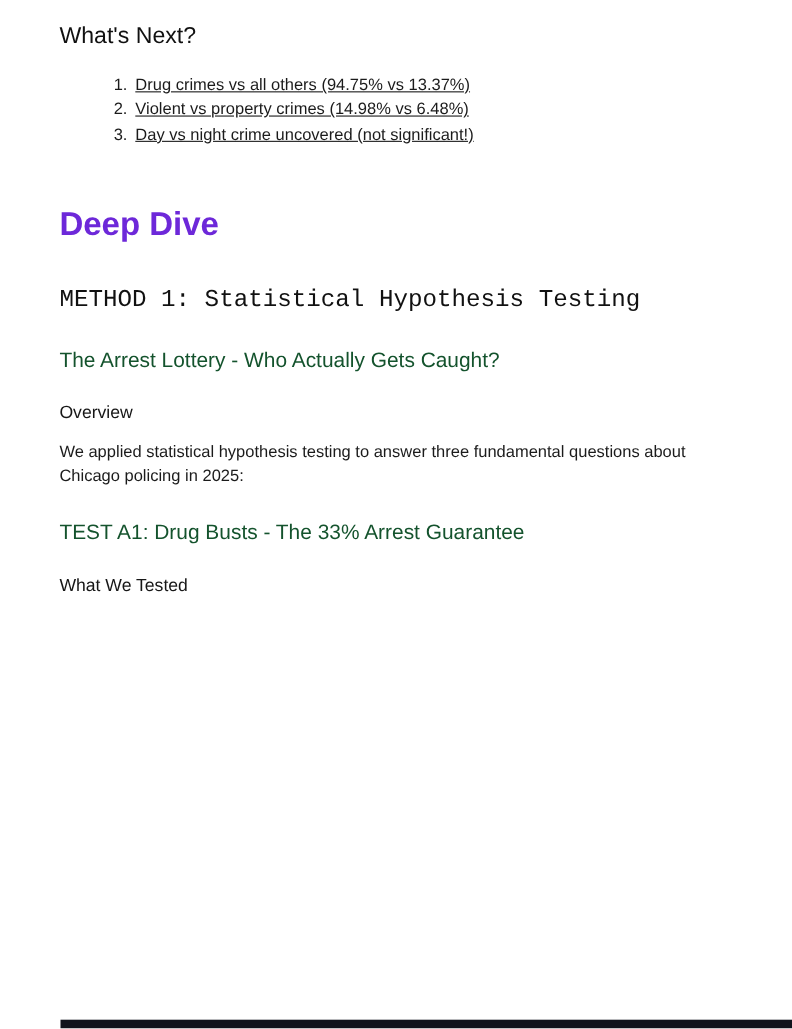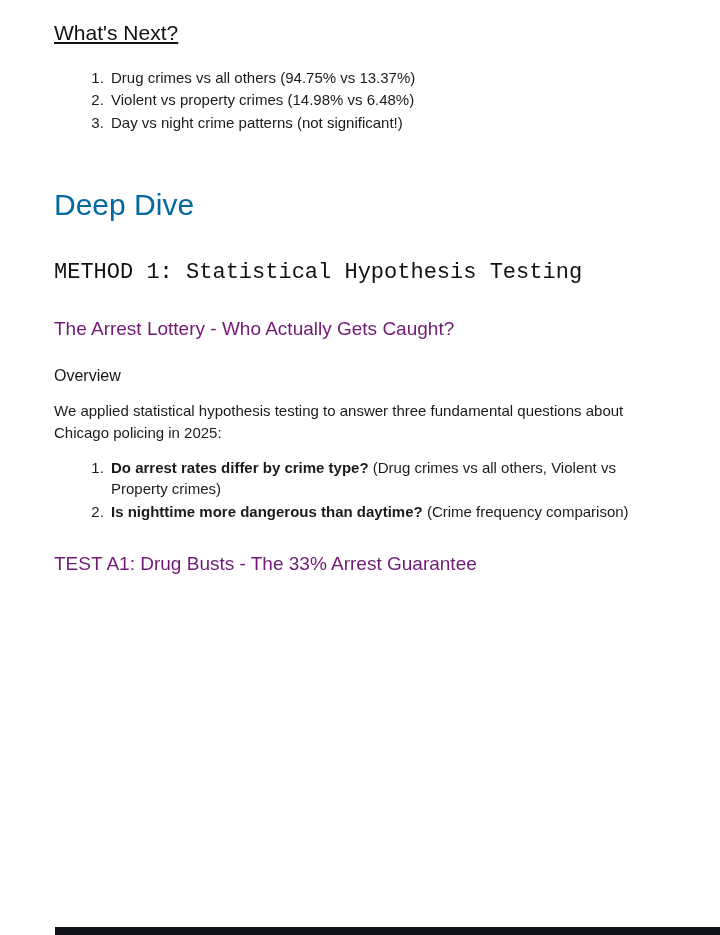--- a/index.html
+++ b/index.html
@@ -10,26 +10,26 @@
     color: #1b1b1b;
     position: relative;
     overflow: hidden;
   }
   .page { padding: 14px 54px 0 54px; }
 
   p { font-size: 15px; line-height: 1.42; margin: 14px 0; }
   strong, b { font-weight: 700; }
 
   ol, ul { font-size: 15px; line-height: 1.42; margin: 14px 0; padding-left: 50px; }
-  li { margin: 1px 4px; padding-left: 3px; }
+  li { margin: 1px 16px; padding-left: 3px; text-decoration: underline; }
 
-  .h-top     { font-size: 21px; font-weight: 400; color: #111; margin: 6px 0 22px 0; line-height: 1.2; text-decoration: underline; }
-  .doc-title { font-size: 30px; font-weight: 400; color: #0369a1; margin: 54px 0 10px 0; line-height: 1.2; }
+  .h-top     { font-size: 21px; font-weight: 400; color: #111; margin: 6px 0 22px 0; line-height: 1.2; }
+  .doc-title { font-size: 30px; font-weight: 700; color: #6d28d9; margin: 54px 0 10px 0; line-height: 1.2; }
   .h-section { font-size: 22px; font-weight: 400; color: #111; margin: 36px 0 10px 0; line-height: 1.25; font-family: Liberation Mono, monospace; }
-  .h-gray    { font-size: 19px; font-weight: 400; color: #701a75; margin: 30px 0 10px 0; line-height: 1.25; }
+  .h-gray    { font-size: 19px; font-weight: 400; color: #14532d; margin: 30px 0 10px 0; line-height: 1.25; }
   .h-sub     { font-size: 16px; font-weight: 400; color: #161616; margin: 26px 0 10px 0; line-height: 1.25; }
 
   sub { font-size: 0.65em; vertical-align: -0.25em; }
 
   .bottom-bar {
     position: absolute;
     left: 55px;
     right: 0;
     bottom: 0;
     height: 8px;
@@ -40,41 +40,38 @@
 <body>
 
 <div class="page">
 
   <h2 class="h-top">What's Next?</h2>
 
 
   <ol>
     <li>Drug crimes vs all others (94.75% vs 13.37%)</li>
     <li>Violent vs property crimes (14.98% vs 6.48%)</li>
-    <li>Day vs night crime patterns (not significant!)</li>
+    <li>Day vs night crime uncovered (not significant!)</li>
   </ol>
 
 
   <h1 class="doc-title">Deep Dive</h1>
 
   <h2 class="h-section">METHOD 1: Statistical Hypothesis Testing</h2>
 
   <h3 class="h-gray">The Arrest Lottery - Who Actually Gets Caught?</h3>
 
   <h4 class="h-sub">Overview</h4>
 
   <p>We applied statistical hypothesis testing to answer three fundamental questions about Chicago policing in 2025:</p>
 
-  <ol>
-    <li><strong>Do arrest rates differ by crime type?</strong><span> (Drug crimes vs all others, Violent vs Property crimes)</span></li>
-    <li><strong>Is nighttime more dangerous than daytime?</strong><span> (Crime frequency comparison)</span></li>
-  </ol>
 
 
   <h3 class="h-gray">TEST A1: Drug Busts - The 33% Arrest Guarantee</h3>
 
+  <h4 class="h-sub">What We Tested</h4>
 
 
 
 
 </div>
 
 <div class="bottom-bar"></div>
 
 </body></html>

